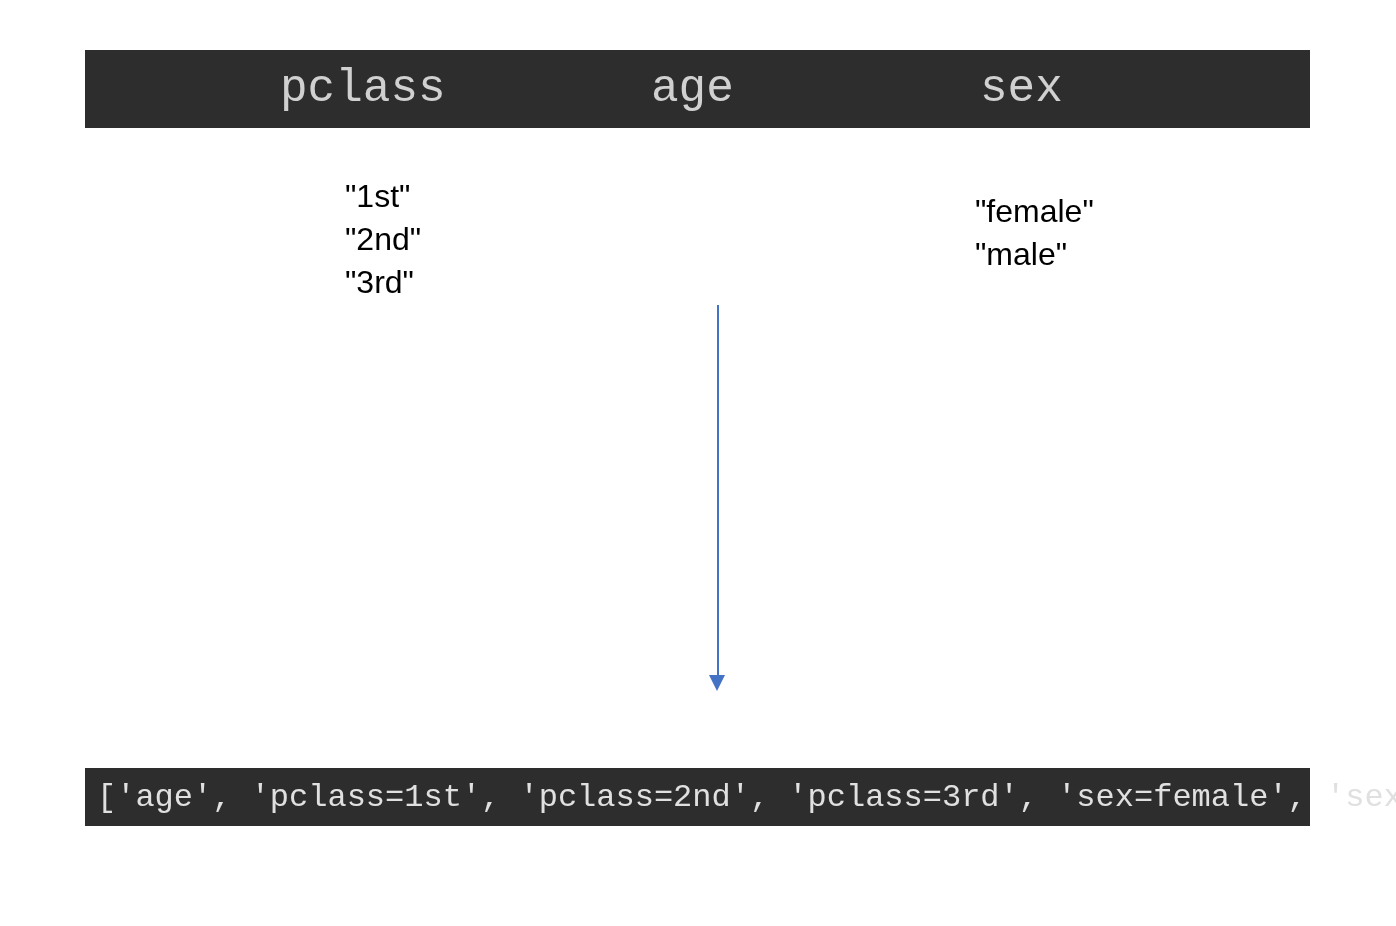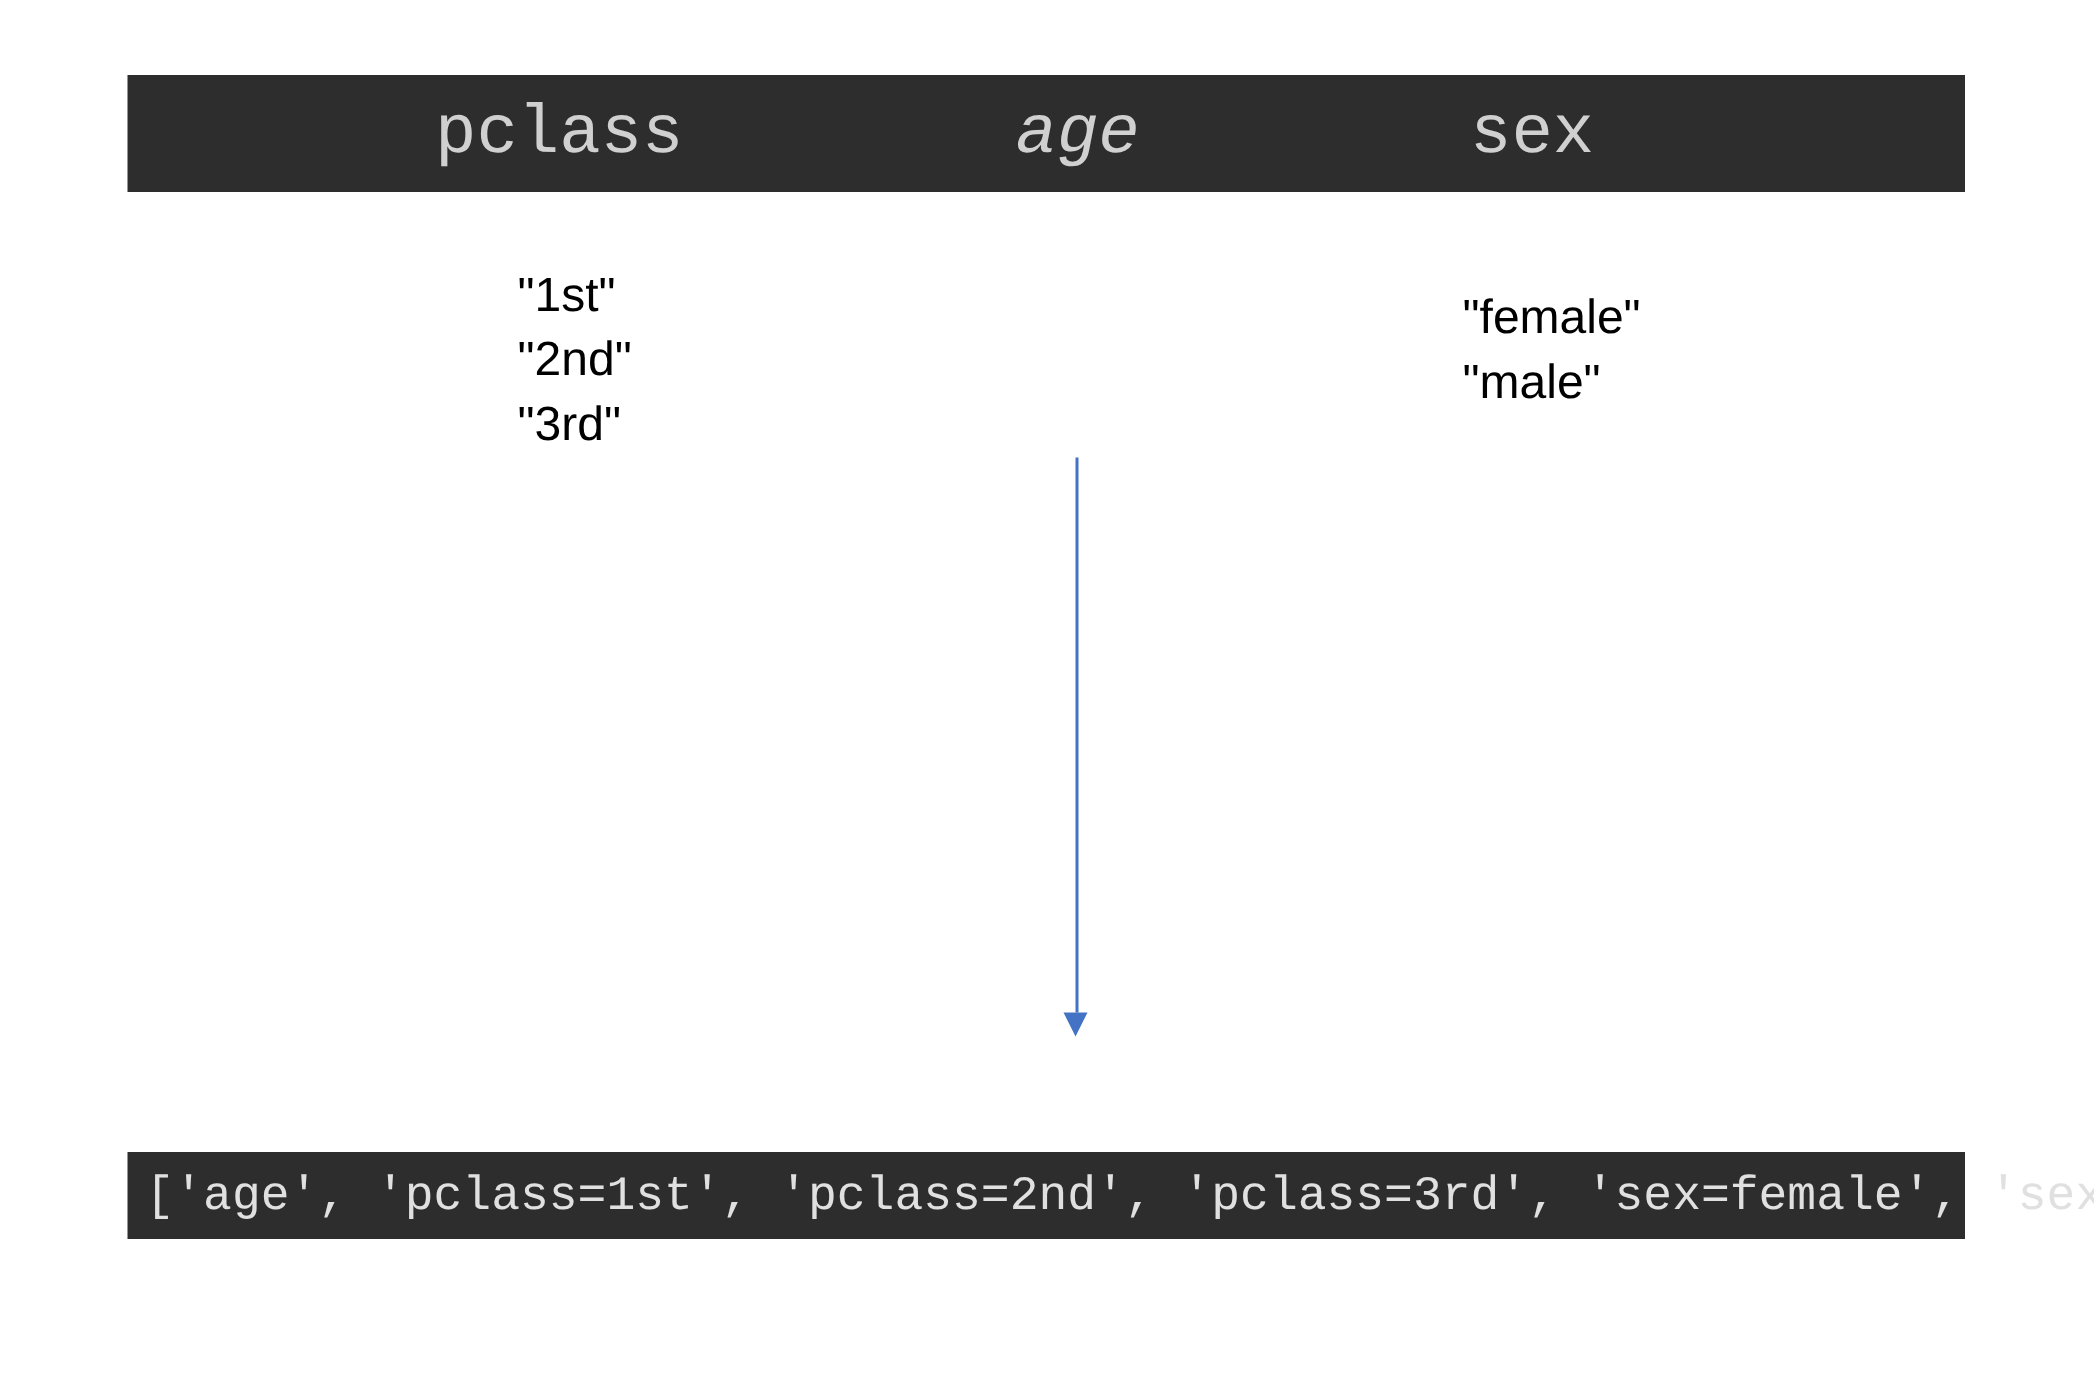--- a/index.html
+++ b/index.html
@@ -25,25 +25,24 @@
       align-items: center;
     }
     .col {
       color: #d0d0d0;
       font-family: 'Courier New', monospace;
       font-size: 46px;
       text-align: center;
       position: absolute;
     }
     .col-pclass {
-      left: 205px;
+      left: 195px;
     }
     .col-age {
-      left: 592px;
-      font-style: italic;
+      left: 566px;
     }
     .col-sex {
       left: 895px;
       text-align: center;
     }
     .value-list {
       position: absolute;
       font-family: Arial, sans-serif;
       font-size: 32px;
       color: #000000;

